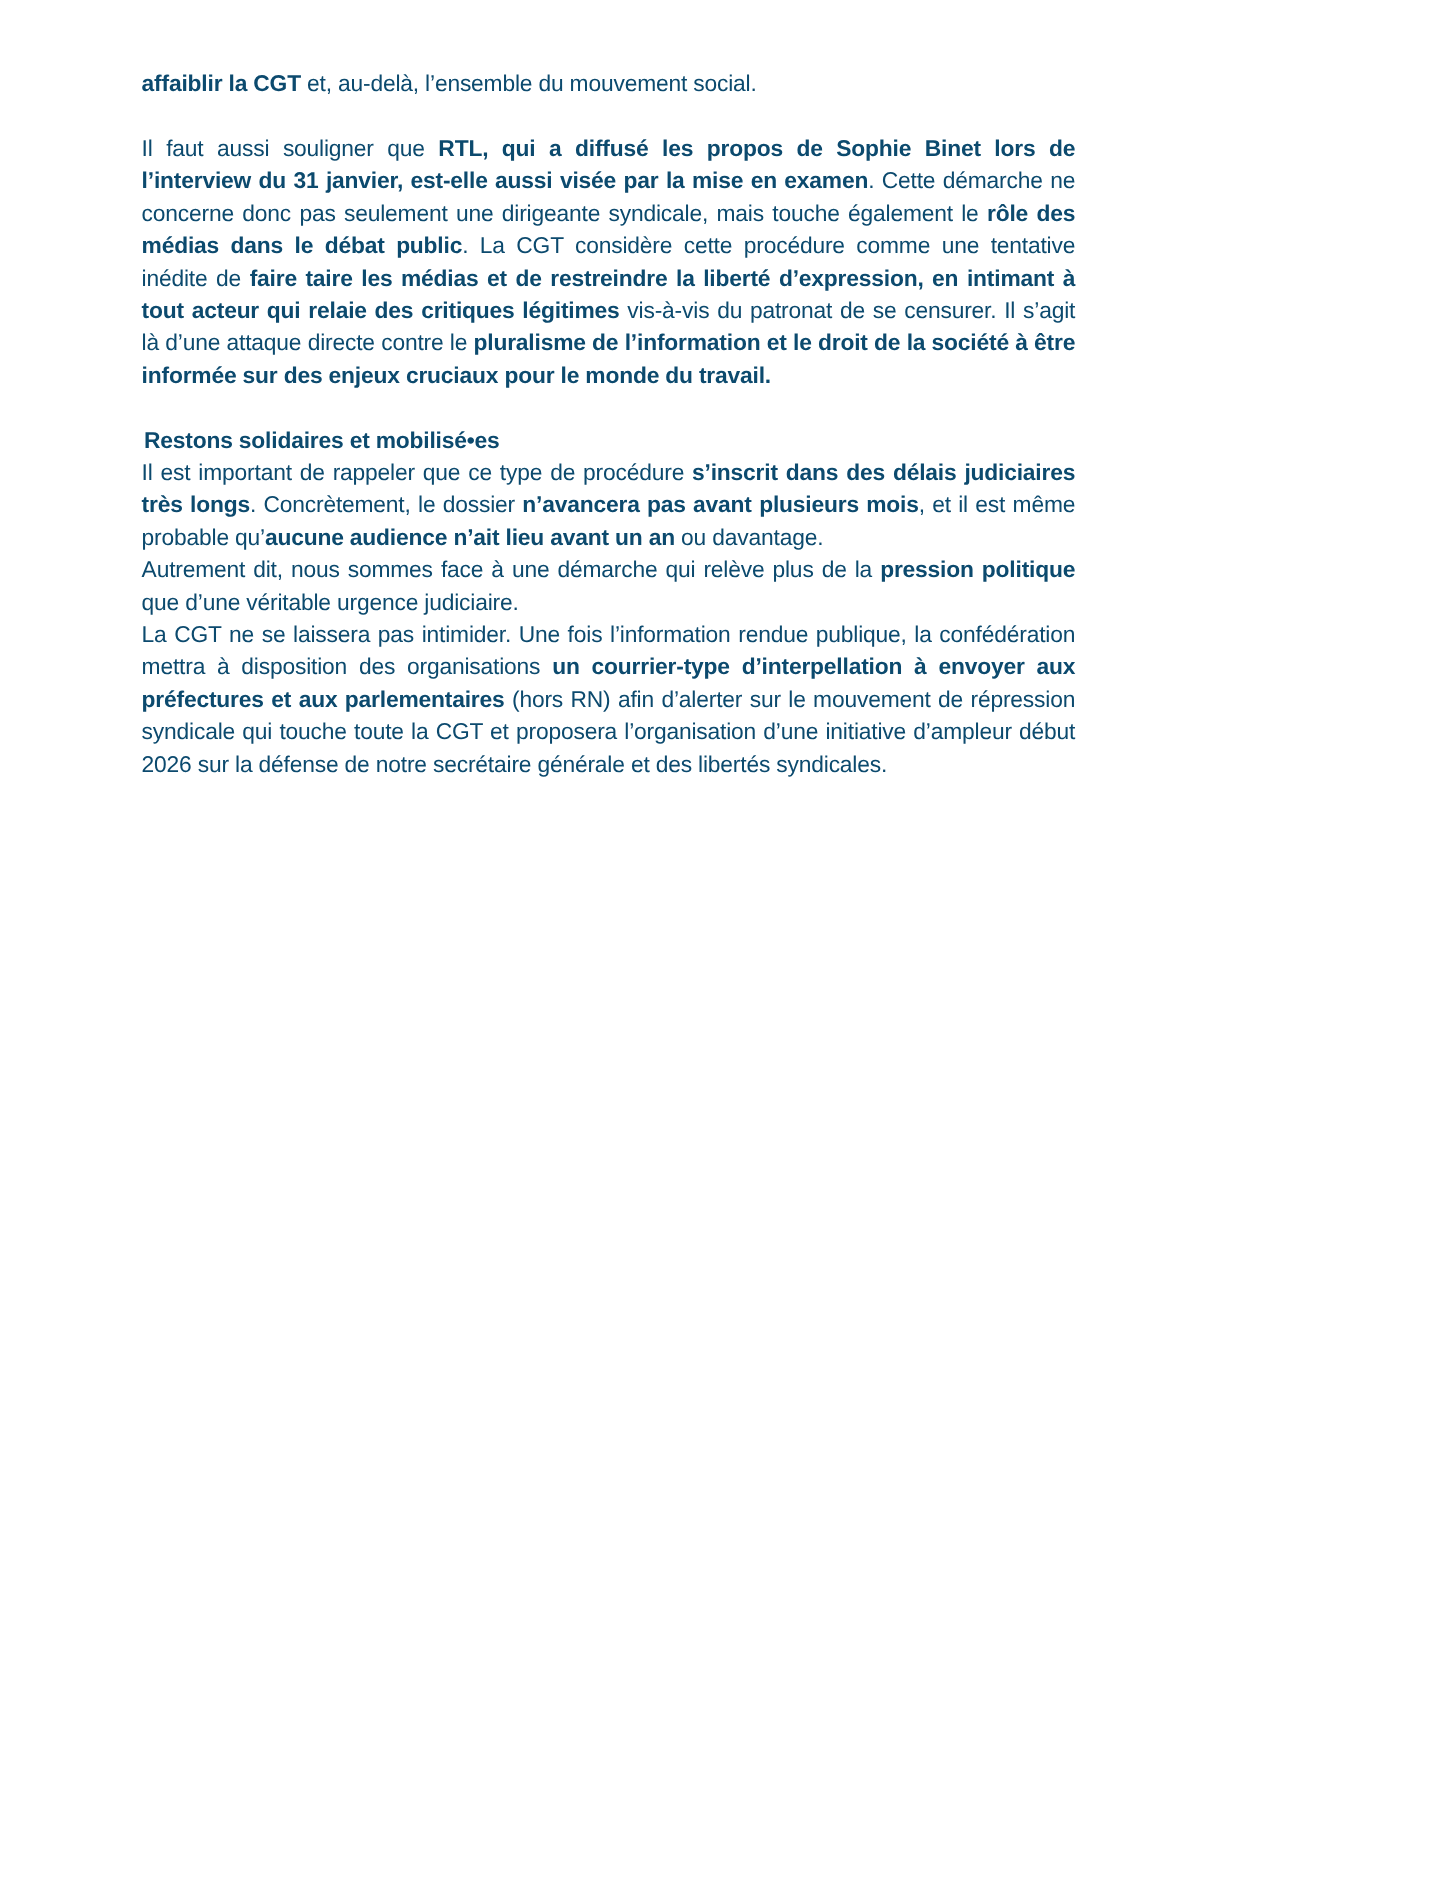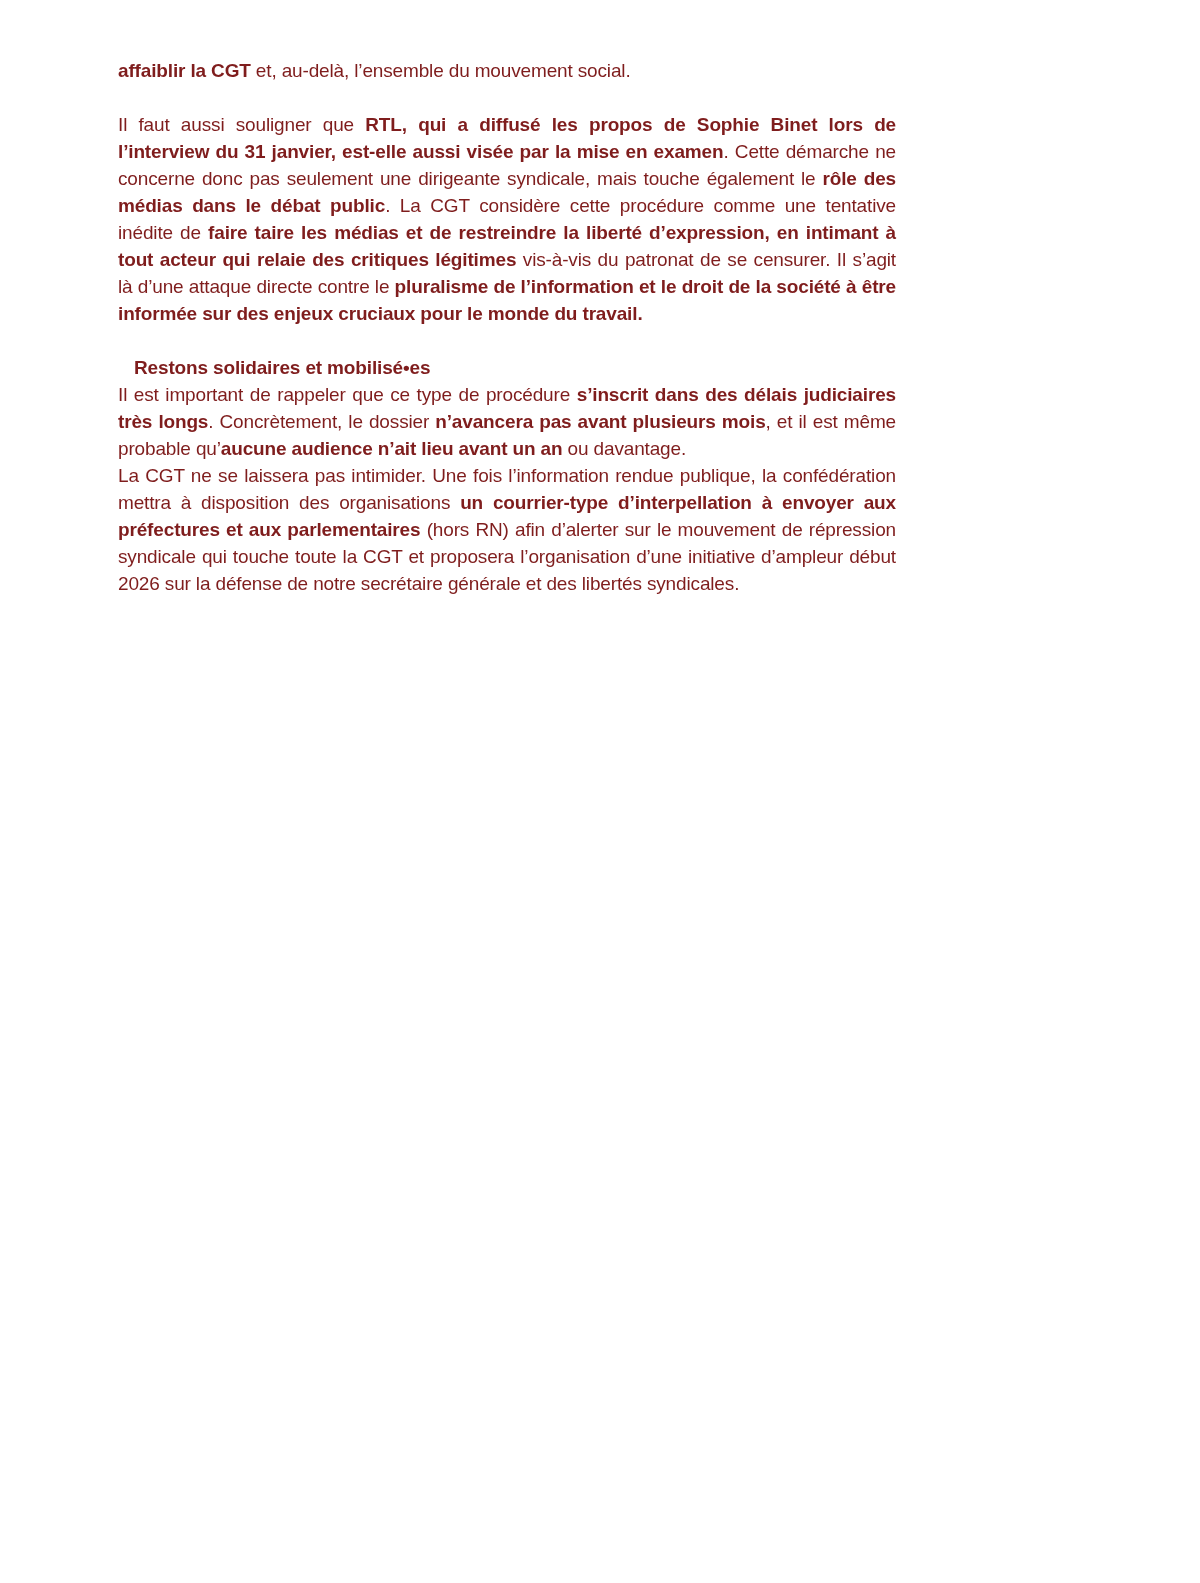--- a/index.html
+++ b/index.html
@@ -11,32 +11,32 @@
     position: relative;
     width: 1028px;
     height: 1583px;
     background: #ffffff;
     box-sizing: border-box;
     padding: 57px 132px 0 118px;
     font-family: "Liberation Sans", sans-serif;
     font-size: 19px;
     letter-spacing: -0.15px;
     line-height: 27px;
-    color: #7f1d1d;
+    color: #0c4a6e;
     overflow: hidden;
   }
   .para {
     margin: 0 0 27px 0;
     text-align: justify;
   }
   .para.tight {
     margin-bottom: 0;
   }
   .heading {
-    margin: 16px;
+    margin: 2px;
     font-weight: 700;
     text-align: left;
   }
   .run { font-weight: 400; }
   .run.bold { font-weight: 700; }
 </style>
 </head>
 <body>
 
 <div class="page">
@@ -48,19 +48,22 @@
   <p class="para">
     <span class="run">Il faut aussi souligner que </span><span class="run bold">RTL, qui a diffusé les propos de Sophie Binet lors de l’interview du 31 janvier, est-elle aussi visée par la mise en examen</span><span class="run">. Cette démarche ne concerne donc pas seulement une dirigeante syndicale, mais touche également le </span><span class="run bold">rôle des médias dans le débat public</span><span class="run">. La CGT considère cette procédure comme une tentative inédite de </span><span class="run bold">faire taire les médias et de restreindre la liberté d’expression, en intimant à tout acteur qui relaie des critiques légitimes</span><span class="run"> vis-à-vis du patronat de se censurer. Il s’agit là d’une attaque directe contre le </span><span class="run bold">pluralisme de l’information et le droit de la société à être informée sur des enjeux cruciaux pour le monde du travail.</span>
   </p>
 
   <p class="para tight heading">Restons solidaires et mobilisé•es</p>
 
   <p class="para tight">
     <span class="run">Il est important de rappeler que ce type de procédure </span><span class="run bold">s’inscrit dans des délais judiciaires très longs</span><span class="run">. Concrètement, le dossier </span><span class="run bold">n’avancera pas avant plusieurs mois</span><span class="run">, et il est même probable qu’</span><span class="run bold">aucune audience n’ait lieu avant un an</span><span class="run"> ou davantage.</span>
   </p>
 
+  <p class="para tight">
+    <span class="run">Autrement dit, nous sommes face à une démarche qui relève plus de la </span><span class="run bold">pression politique</span><span class="run"> que d’une véritable urgence judiciaire.</span>
+  </p>
 
 
   <p class="para">
     <span class="run">La CGT ne se laissera pas intimider. Une fois l’information rendue publique, la confédération mettra à disposition des organisations </span><span class="run bold">un courrier-type d’interpellation à envoyer aux préfectures et aux parlementaires</span><span class="run"> (hors RN) afin d’alerter sur le mouvement de répression syndicale qui touche toute la CGT et proposera l’organisation d’une initiative d’ampleur début 2026 sur la défense de notre secrétaire générale et des libertés syndicales.</span>
   </p>
 
 </div>
 
 </body></html>

